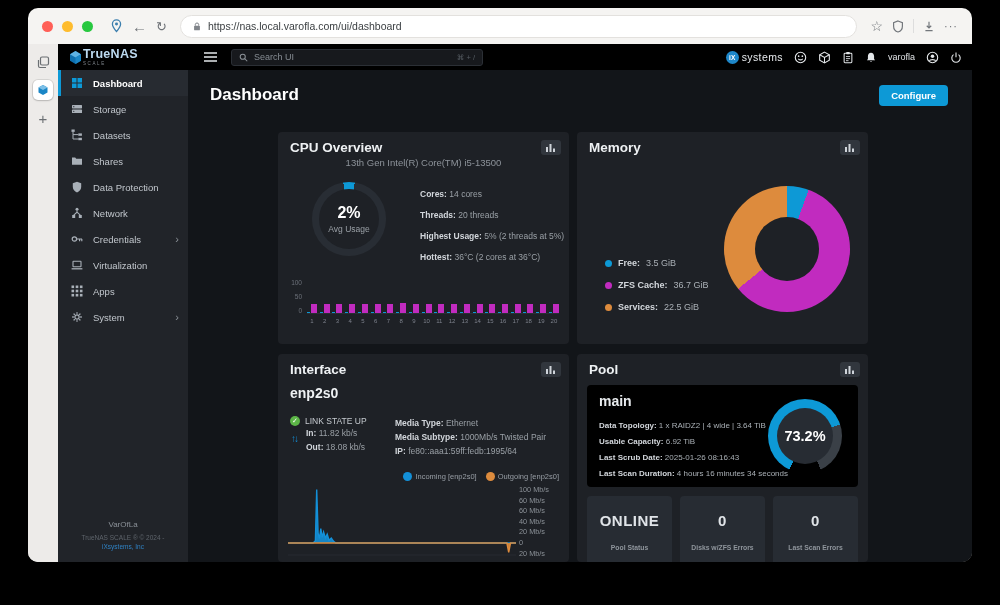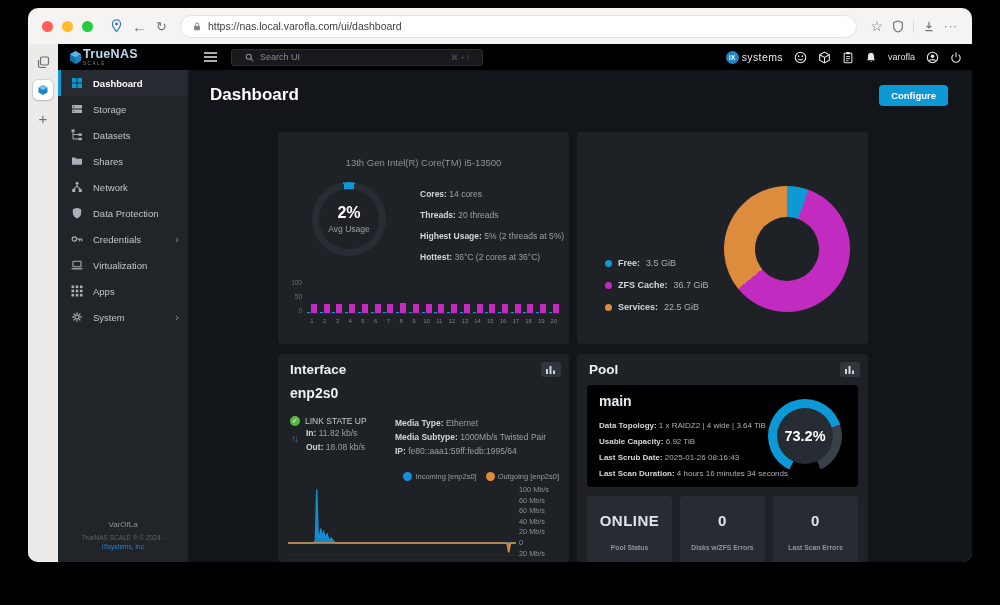--- a/index.html
+++ b/index.html
@@ -20,21 +20,21 @@
   .favtile{width:20px;height:20px;background:#fff;border-radius:5px;box-shadow:0 0 0 1px rgba(0,0,0,.09),0 1px 2px rgba(0,0,0,.15);display:flex;align-items:center;justify-content:center;border:none}
   .plus{color:#6b6f73;font-size:15px;line-height:1;background:none;border:none}
 
   
   .appwrap{position:absolute;left:30px;top:36px;right:0;bottom:0;background:#000}
   .appbar{position:absolute;left:0;top:0;right:0;height:26px;display:flex;align-items:center;padding:0 10px;background:#000}
   .brand{display:flex;align-items:center;width:130px}
   .brandname{font-size:12.5px;font-weight:bold;color:#bcd9ef;letter-spacing:.3px;line-height:1}
   .brandsub{font-size:4.5px;color:#7f858c;letter-spacing:1.6px;margin-top:1px}
   .hamb{background:none;border:none;margin:0 14px 0 6px;display:flex}
-  .search{width:252px;height:17px;background:#17191d;border:1px solid #2b2f35;border-radius:3px;display:flex;align-items:center;gap:6px;padding:0 13px}
+  .search{width:252px;height:17px;background:#17191d;border:1px solid #2b2f35;border-radius:3px;display:flex;align-items:center;gap:6px;padding:0 7px}
   .searchtxt{font-size:9px;color:#868c93}
   .shortcut{margin-left:auto;font-size:7.5px;color:#565c63}
   .abright{margin-left:auto;display:flex;align-items:center;gap:11px}
   .ixwrap{display:flex;align-items:center;gap:3px}
   .ixcircle{width:13px;height:13px;border-radius:50%;background:#1e87c9;color:#fff;font-size:6.5px;font-weight:bold;display:flex;align-items:center;justify-content:center}
   .ixname{font-size:10.5px;color:#e6e9ec;letter-spacing:.4px}
   .abicon{background:none;border:none;display:flex;align-items:center}
   .uname{font-size:9px;color:#dfe2e5}
 
   .body{position:absolute;left:0;top:26px;right:0;bottom:0;display:flex}
@@ -294,32 +294,32 @@
             <span class="slabel">Datasets</span>
           </div>
           <div class="sitem">
             <svg width="12" height="12" viewBox="0 0 12 12">
                 <path d="M1 2.5 H4.2 L5.2 3.7 H11 V9.7 H1 Z" fill="#a9b0b8"></path>
               </svg>
             <span class="slabel">Shares</span>
           </div>
           <div class="sitem">
             <svg width="12" height="12" viewBox="0 0 12 12">
+                <path d="M6 .8 L10.2 2.3 V5.8 C10.2 8.6 8.4 10.7 6 11.4 C3.6 10.7 1.8 8.6 1.8 5.8 V2.3 Z" fill="#a9b0b8"></path>
+              </svg>
+            <span class="slabel">Data Protection</span>
+          </div>
+          <div class="sitem">
+            <svg width="12" height="12" viewBox="0 0 12 12">
                 <circle cx="6" cy="2.2" r="1.5" fill="#a9b0b8"></circle>
                 <path d="M6 3.7 V5.2 L2.7 8.2 M6 5.2 L9.3 8.2" fill="none" stroke="#a9b0b8" stroke-width="1.1"></path>
                 <rect x="1.2" y="8" width="3" height="3" fill="#a9b0b8"></rect>
                 <rect x="7.8" y="8" width="3" height="3" fill="#a9b0b8"></rect>
               </svg>
             <span class="slabel">Network</span>
-          </div>
-          <div class="sitem">
-            <svg width="12" height="12" viewBox="0 0 12 12">
-                <path d="M6 .8 L10.2 2.3 V5.8 C10.2 8.6 8.4 10.7 6 11.4 C3.6 10.7 1.8 8.6 1.8 5.8 V2.3 Z" fill="#a9b0b8"></path>
-              </svg>
-            <span class="slabel">Data Protection</span>
           </div>
           <div class="sitem">
             <svg width="12" height="12" viewBox="0 0 12 12">
                 <circle cx="3.4" cy="6" r="2.2" fill="none" stroke="#a9b0b8" stroke-width="1.2"></circle>
                 <path d="M5.6 6 H11 M8.6 6 V8.2 M10.8 6 V8.2" fill="none" stroke="#a9b0b8" stroke-width="1.2"></path>
               </svg>
             <span class="slabel">Credentials</span>
             <span class="schev">›</span>
           </div>
           <div class="sitem">
@@ -360,20 +360,30 @@
           </div>
         </nav>
 
         <main class="main">
           <h1 class="ptitle">Dashboard</h1>
           <button class="cfgbtn">Configure</button>
 
           <div class="cards">
 
             <section class="card">
+              <div class="chead">
+                <h3 class="ctitle">CPU Overview</h3>
+                <button class="rbtn">
+                    <svg width="10" height="9" viewBox="0 0 10 9">
+                      <rect x="0" y="4" width="2" height="5" fill="#cfd4da"></rect>
+                      <rect x="3.5" y="1" width="2" height="8" fill="#cfd4da"></rect>
+                      <rect x="7" y="5.5" width="2" height="3.5" fill="#cfd4da"></rect>
+                    </svg>
+                  </button>
+              </div>
               <div class="cpusub">13th Gen Intel(R) Core(TM) i5-13500</div>
               <div class="cgauge">
                 <div class="hole">
                   <span class="gval">2%</span>
                   <span class="glab">Avg Usage</span>
                 </div>
               </div>
               <div class="cstats">
                 <div class="srow"><b>Cores:</b> <span>14 cores</span></div>
                 <div class="srow"><b>Threads:</b> <span>20 threads</span></div>
@@ -487,20 +497,30 @@
                     <span>16</span>
                     <span>17</span>
                     <span>18</span>
                     <span>19</span>
                     <span>20</span>
                   </div>
               </div>
             </section>
 
             <section class="card">
+              <div class="chead">
+                <h3 class="ctitle">Memory</h3>
+                <button class="rbtn">
+                    <svg width="10" height="9" viewBox="0 0 10 9">
+                      <rect x="0" y="4" width="2" height="5" fill="#cfd4da"></rect>
+                      <rect x="3.5" y="1" width="2" height="8" fill="#cfd4da"></rect>
+                      <rect x="7" y="5.5" width="2" height="3.5" fill="#cfd4da"></rect>
+                    </svg>
+                  </button>
+              </div>
               <div class="memleg">
                 <div class="lrow">
                     <span class="dot" style="background: rgb(13, 153, 214);"></span>
                     <b>Free:</b>
                     <span>3.5 GiB</span>
                   </div>
                 <div class="lrow">
                     <span class="dot" style="background: rgb(193, 43, 191);"></span>
                     <b>ZFS Cache:</b>
                     <span>36.7 GiB</span>

